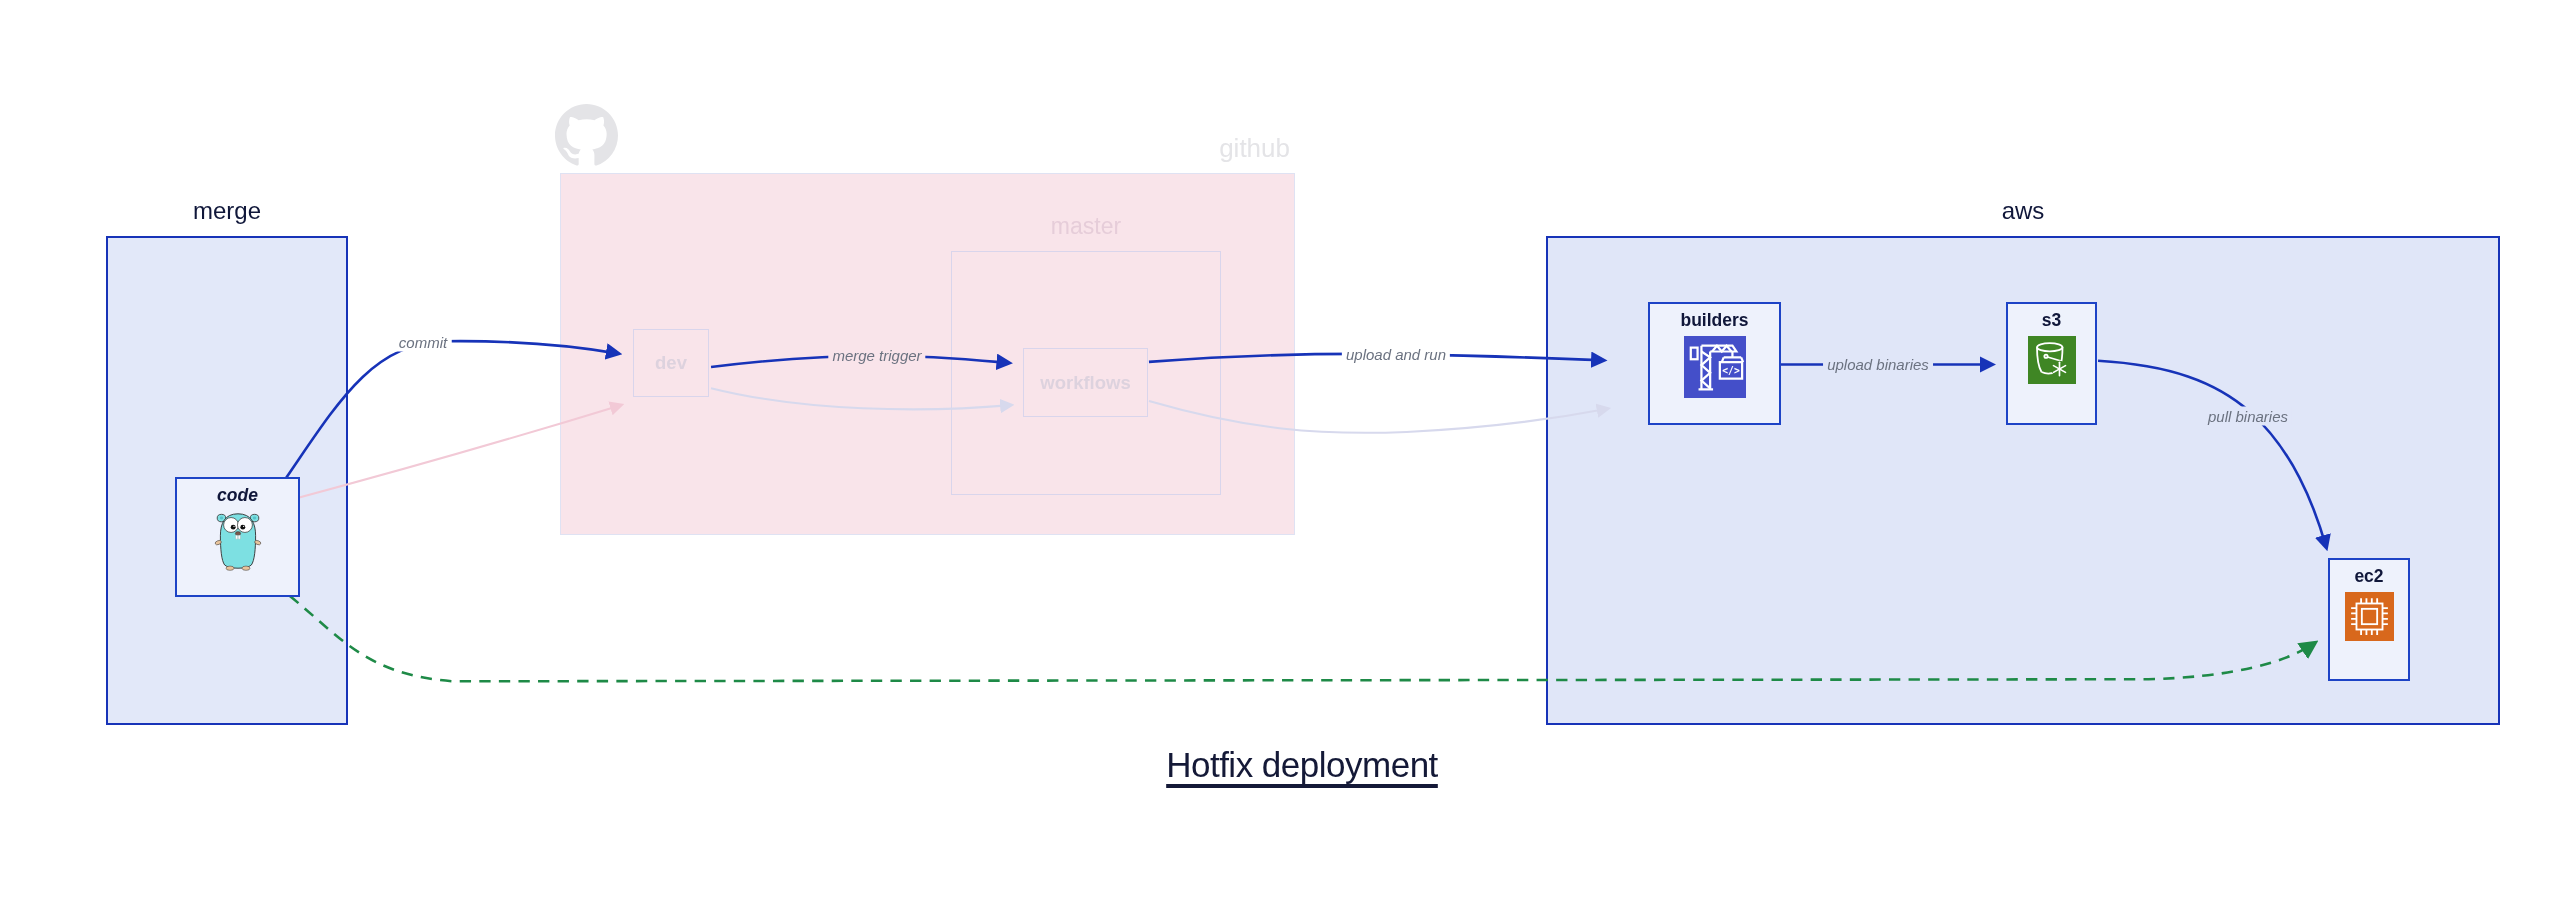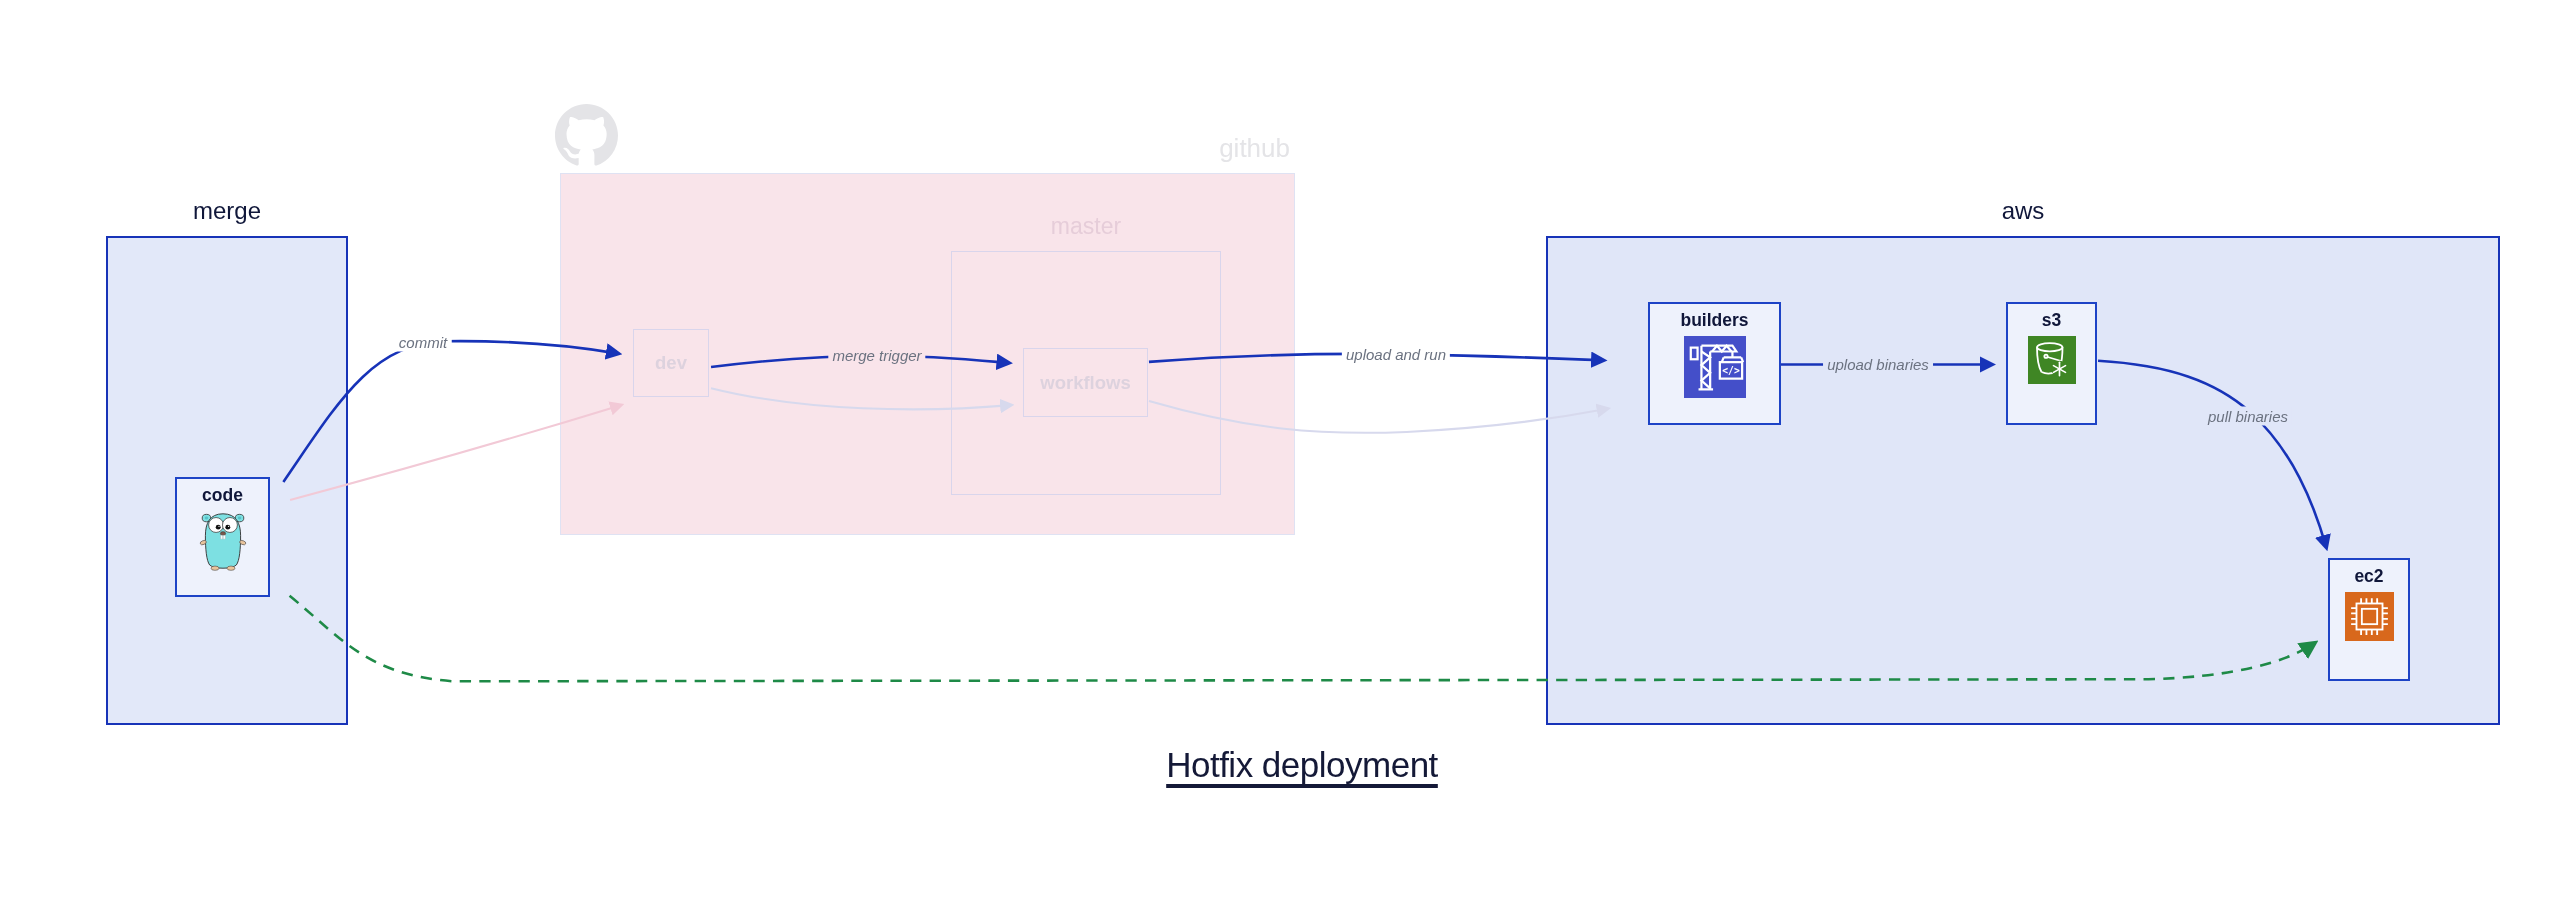--- a/index.html
+++ b/index.html
@@ -31,21 +31,21 @@
   .glabel.aws{left:1546px;top:197px;width:954px;}
   .glabel.github{left:560px;top:133px;width:730px;text-align:right;
       color:var(--github_gray);font-size:26px;}
   .glabel.master{left:951px;top:213px;width:270px;color:var(--master_text);font-size:23px;}
   #github-logo{position:absolute;left:555px;top:104px;z-index:2;}
   .node{position:absolute;box-sizing:border-box;z-index:3;display:flex;
       flex-direction:column;align-items:center;}
   .node.solid{background:var(--node_fill);border:2.6px solid var(--node_border_blue);}
   .node.faded{background:transparent;border:1.5px solid var(--inner_border);
       justify-content:center;}
-  .node.code{left:175px;top:477px;width:95px;height:120px;}
+  .node.code{left:175px;top:477px;width:125px;height:120px;font-style:italic;}
   .node.dev{left:633px;top:329px;width:76px;height:68px;}
   .node.workflows{left:1023px;top:348px;width:125px;height:69px;}
   .node.builders{left:1620px;top:302px;width:133px;height:123px;margin-left:28px;}
   .node.s3{left:2006px;top:302px;width:91px;height:123px;}
   .node.ec2{left:2328px;top:558px;width:82px;height:123px;}
   .nlabel{font-size:17.5px;font-weight:bold;color:var(--dark_text);margin-top:6.2px;}
   .node.faded .nlabel{color:var(--faded_text);margin-top:0;font-size:18.5px;}
   .nicon{margin-top:5.2px;display:block;}
   #edges{position:absolute;left:0;top:0;z-index:2;pointer-events:none;}
   .edge-blue{fill:none;stroke:var(--arrow_blue);stroke-width:5px;}

